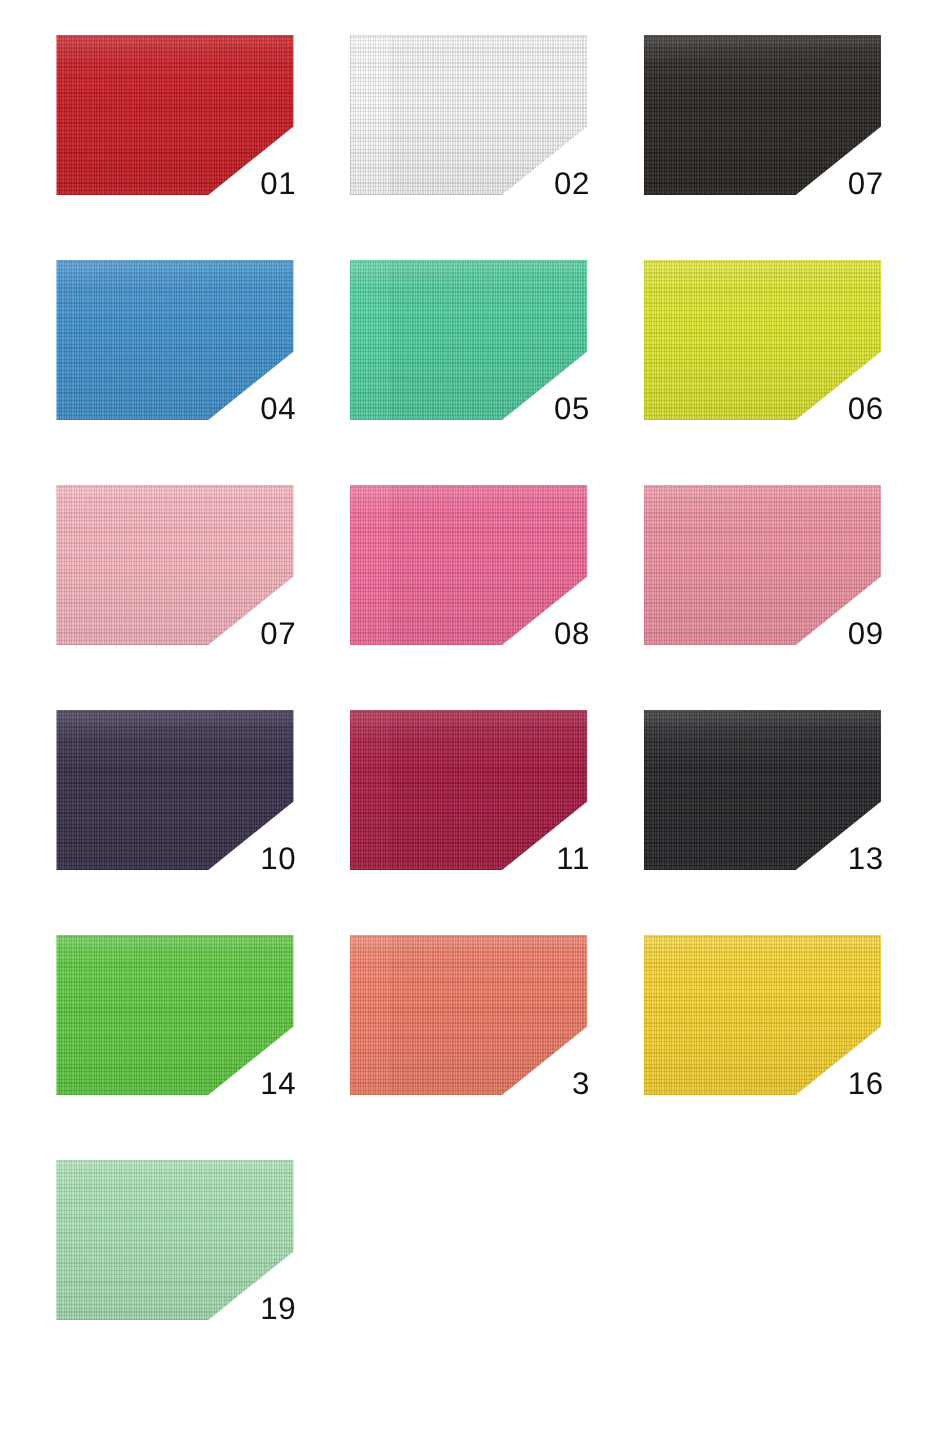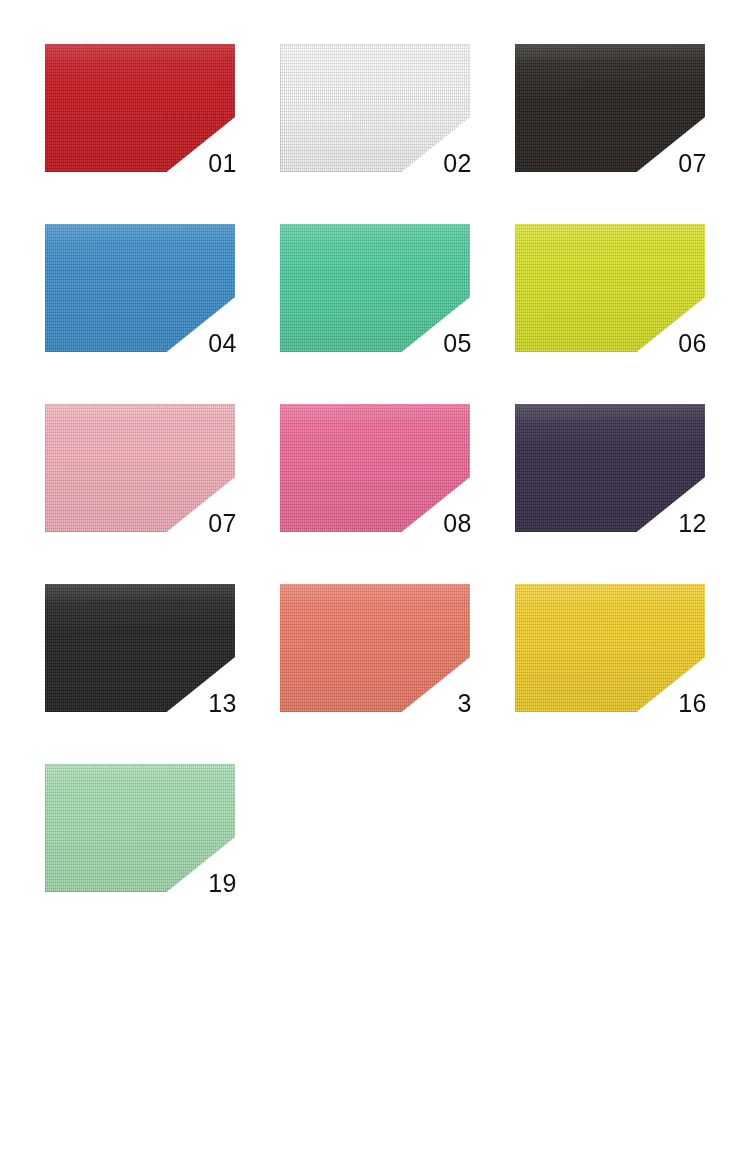--- a/index.html
+++ b/index.html
@@ -14,21 +14,21 @@
     font-family: "Liberation Sans", sans-serif;
     overflow: hidden;
   }
 
   #swatch-sheet {
     position: relative;
     width: 750px;
     height: 1153px;
     background: #ffffff;
     box-sizing: border-box;
-    padding: 44px 45px 40px 45px;
+    padding: 28px 45px 40px 45px;
   }
 
   .swatch-grid {
     display: grid;
     grid-template-columns: repeat(3, 190px);
     grid-template-rows: repeat(6, 128px);
     column-gap: 45px;
     row-gap: 52px;
     justify-content: start;
   }
@@ -137,26 +137,38 @@
       </div>
       <div class="swatch-cell">
         <div class="swatch-chip is-light" title="07 #F8B4BE" style="background-color: rgb(248, 180, 190);"></div>
         <div class="swatch-label">07</div>
       </div>
       <div class="swatch-cell">
         <div class="swatch-chip" title="08 #F6699B" style="background-color: rgb(246, 105, 155);"></div>
         <div class="swatch-label">08</div>
       </div>
       <div class="swatch-cell">
+        <div class="swatch-chip" title="09 #EE8FA0" style="background-color: rgb(238, 143, 160);"></div>
+        <div class="swatch-label">09</div>
+      </div>
+      <div class="swatch-cell">
         <div class="swatch-chip" title="10 #342A45" style="background-color: rgb(52, 42, 69);"></div>
-        <div class="swatch-label">12</div>
+        <div class="swatch-label">10</div>
+      </div>
+      <div class="swatch-cell">
+        <div class="swatch-chip" title="11 #A81840" style="background-color: rgb(168, 24, 64);"></div>
+        <div class="swatch-label">11</div>
       </div>
       <div class="swatch-cell">
         <div class="swatch-chip" title="13 #201E22" style="background-color: rgb(32, 30, 34);"></div>
         <div class="swatch-label">13</div>
+      </div>
+      <div class="swatch-cell">
+        <div class="swatch-chip" title="14 #5BC83C" style="background-color: rgb(91, 200, 60);"></div>
+        <div class="swatch-label">14</div>
       </div>
       <div class="swatch-cell">
         <div class="swatch-chip" title="15 #F47C66" style="background-color: rgb(244, 124, 102);"></div>
         <div class="swatch-label">3</div>
       </div>
       <div class="swatch-cell">
         <div class="swatch-chip" title="16 #F7D32B" style="background-color: rgb(247, 211, 43);"></div>
         <div class="swatch-label">16</div>
       </div>
       <div class="swatch-cell">

